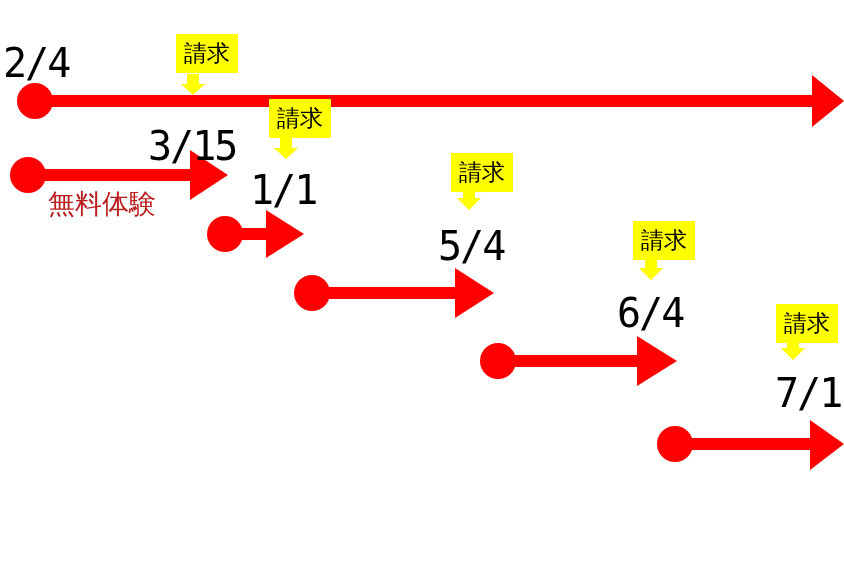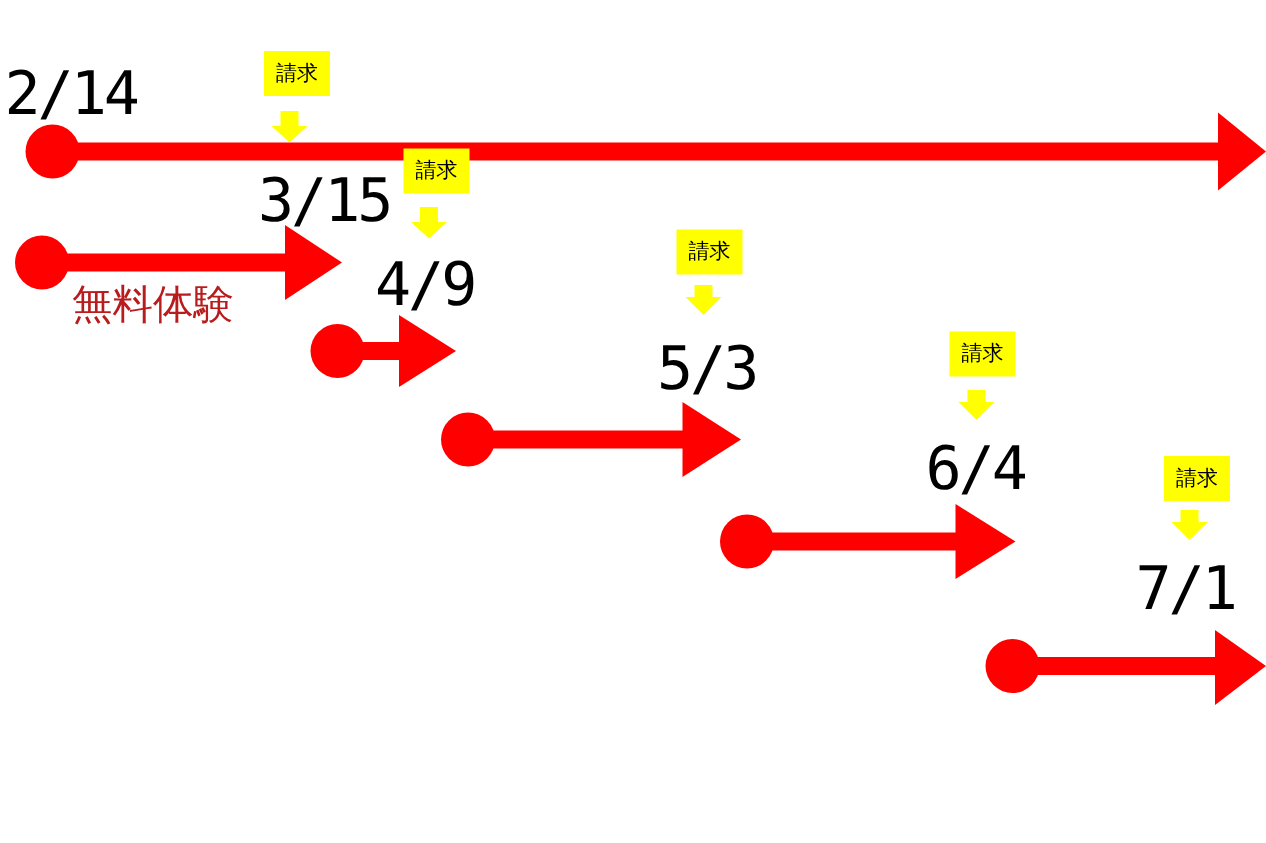--- a/index.html
+++ b/index.html
@@ -1,19 +1,19 @@
 <!DOCTYPE html>
 <html><head>
 <meta charset="utf-8">
 <style>
   html,body{margin:0;padding:0;background:#fff;}
   body{width:844px;height:562px;position:relative;overflow:hidden;font-family:"DejaVu Sans","Liberation Sans",sans-serif;}
   svg{position:absolute;left:0;top:0;}
   .date{position:absolute;font-family:"DejaVu Sans Mono","Liberation Mono",monospace;font-size:40px;color:#000;line-height:1;letter-spacing:-2px;}
-  .bill{position:absolute;background:#ffff00;color:#000;font-size:14px;line-height:1;padding:8px 8px;}
+  .bill{position:absolute;background:#ffff00;color:#000;font-size:23px;line-height:1;padding:8px 8px;}
   .trial{position:absolute;color:#b91c1c;font-size:27px;line-height:1;}
 </style>
 </head>
 <body>
 
 <svg width="844" height="562">
 
   <g fill="#ff0000">
     <circle cx="35" cy="101" r="18"></circle>
     <rect x="35" y="95" width="780" height="12"></rect>
@@ -52,26 +52,26 @@
 
   <g fill="#ffff00">
     <polygon points="187,74 199,74 199,84 205,84 193,95 181,84 187,84"></polygon>
     <polygon points="280,138 292,138 292,148 298,148 286,159 274,148 280,148"></polygon>
     <polygon points="463,190 475,190 475,198 481,198 469,210 457,198 463,198"></polygon>
     <polygon points="645,260 657,260 657,268 663,268 651,280 639,268 645,268"></polygon>
     <polygon points="787,340 799,340 799,348 805,348 793,360 781,348 787,348"></polygon>
   </g>
 </svg>
 
-<div class="date" style="left:3px;top:43px;">2/14</div>
-<div class="date" style="left:148px;top:114px;margin-left:24px;">3/15</div>
-<div class="date" style="left:250px;top:170px;">4/9</div>
-<div class="date" style="left:438px;top:226px;">5/3</div>
+<div class="date" style="left:3px;top:43px;">2/4</div>
+<div class="date" style="left:148px;top:126px;">3/15</div>
+<div class="date" style="left:250px;top:170px;">1/1</div>
+<div class="date" style="left:438px;top:226px;">5/4</div>
 <div class="date" style="left:617px;top:293px;">6/4</div>
-<div class="date" style="left:757px;top:373px;">7/1</div>
+<div class="date" style="left:775px;top:373px;">7/1</div>
 
 <div class="bill" style="left:176px;top:34px;">請求</div>
 <div class="bill" style="left:269px;top:99px;">請求</div>
 <div class="bill" style="left:451px;top:153px;">請求</div>
 <div class="bill" style="left:633px;top:221px;">請求</div>
 <div class="bill" style="left:776px;top:304px;">請求</div>
 
 <div class="trial" style="left:48px;top:190px;">無料体験</div>
 
 </body></html>

